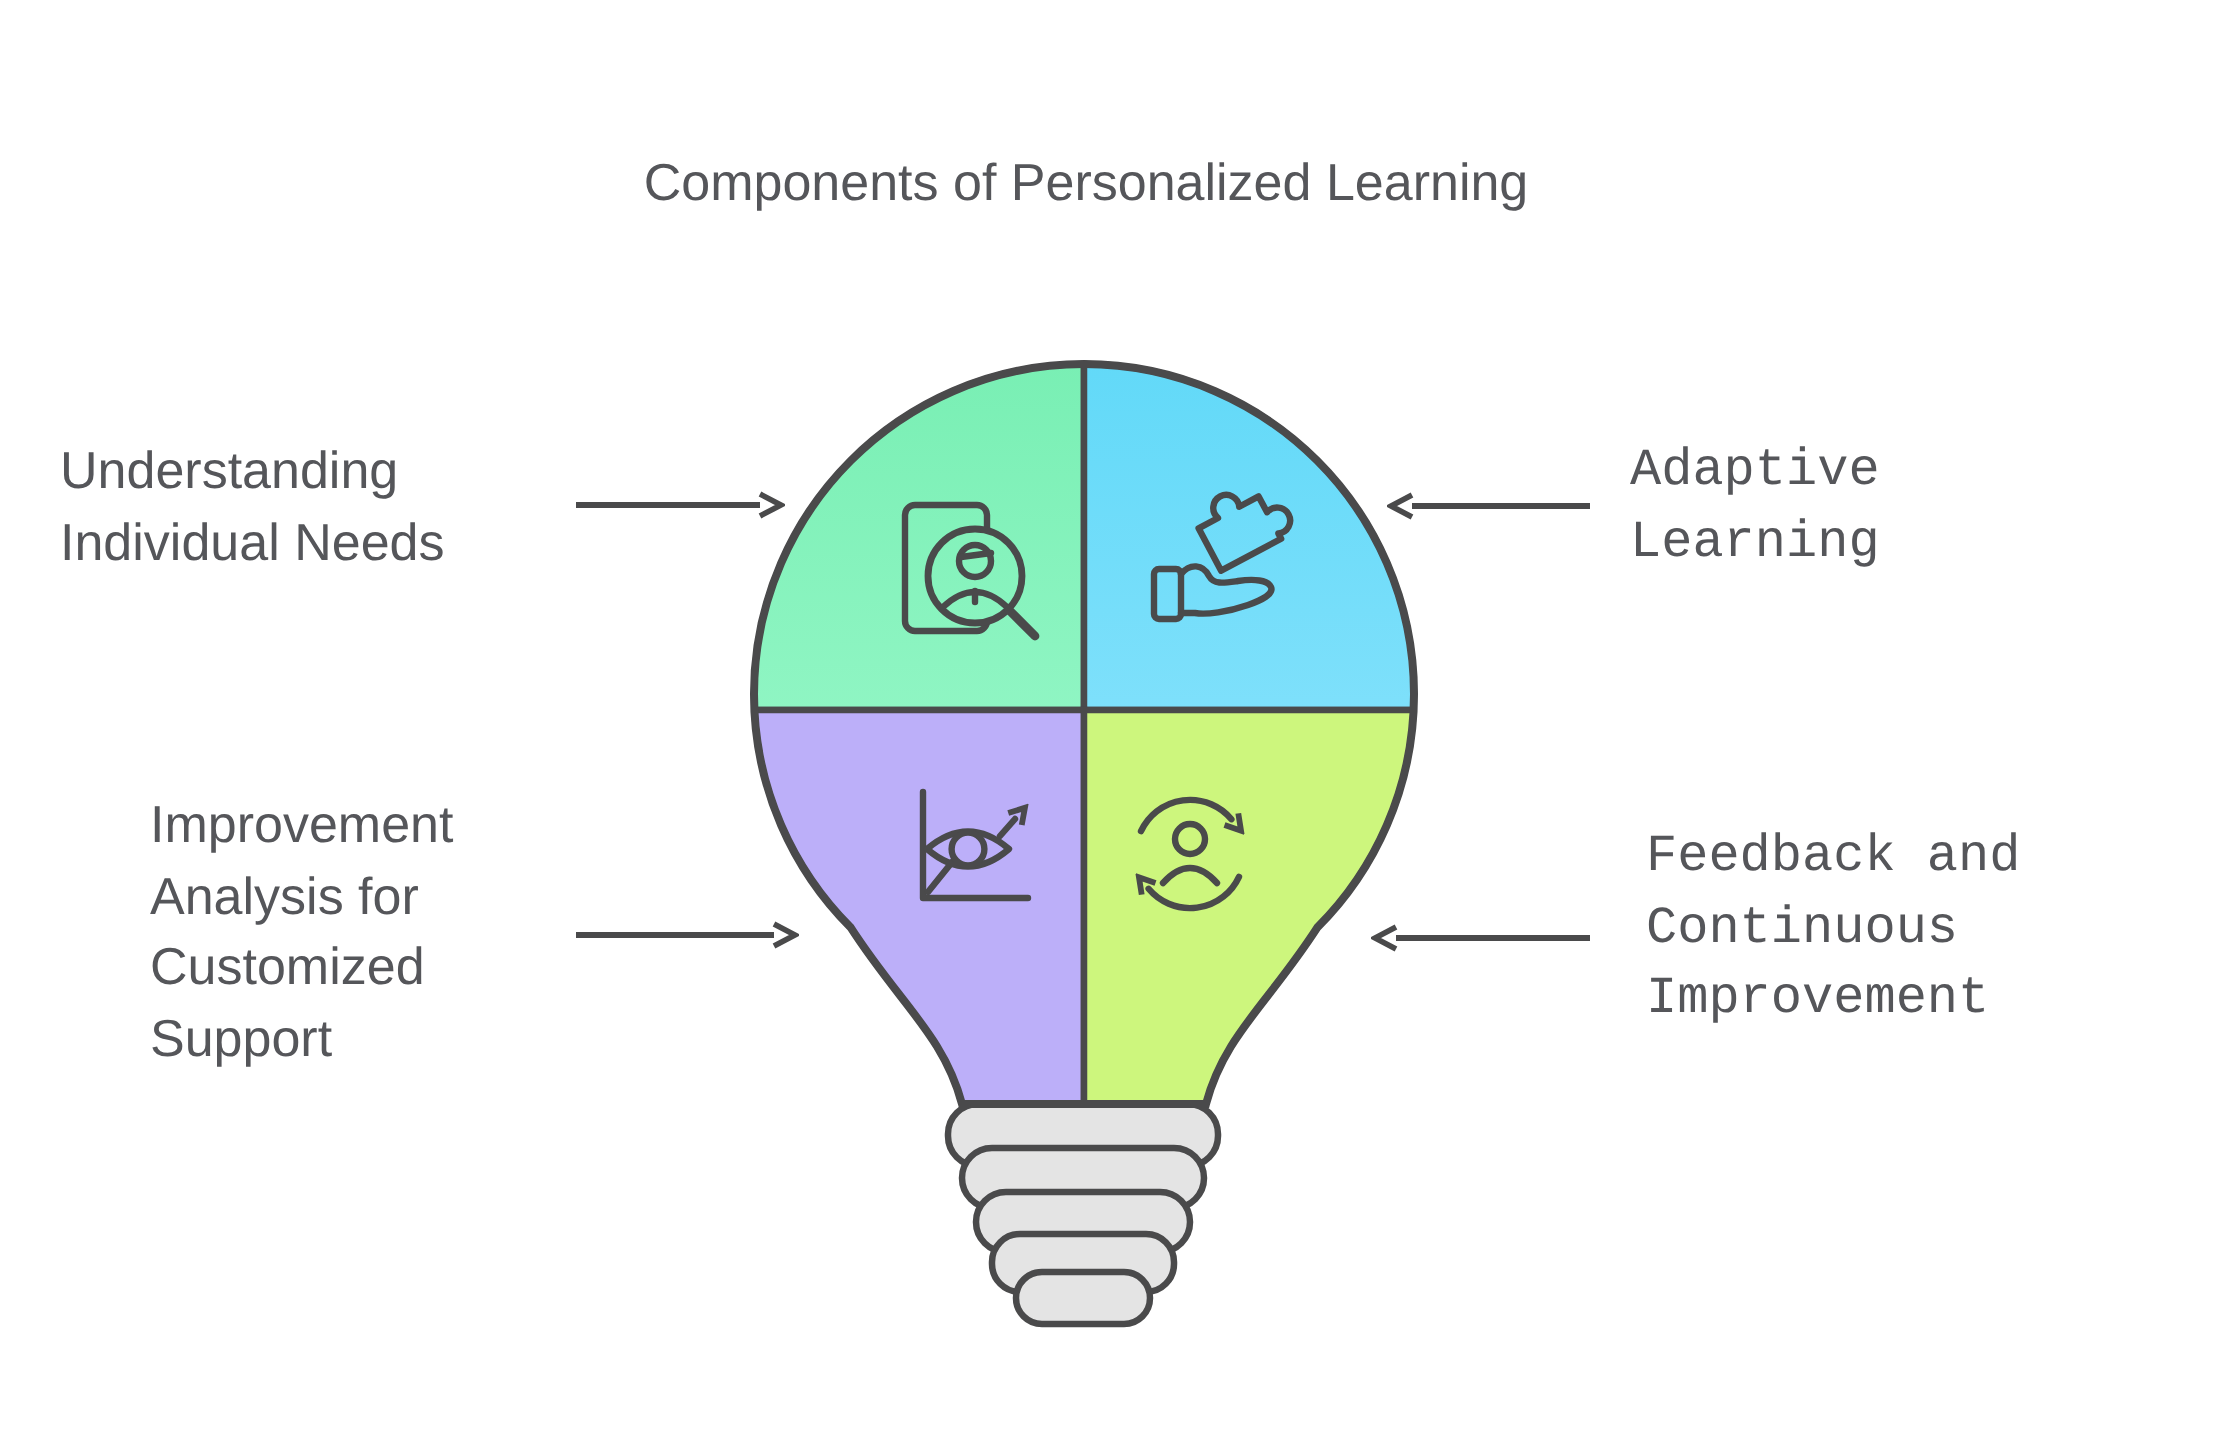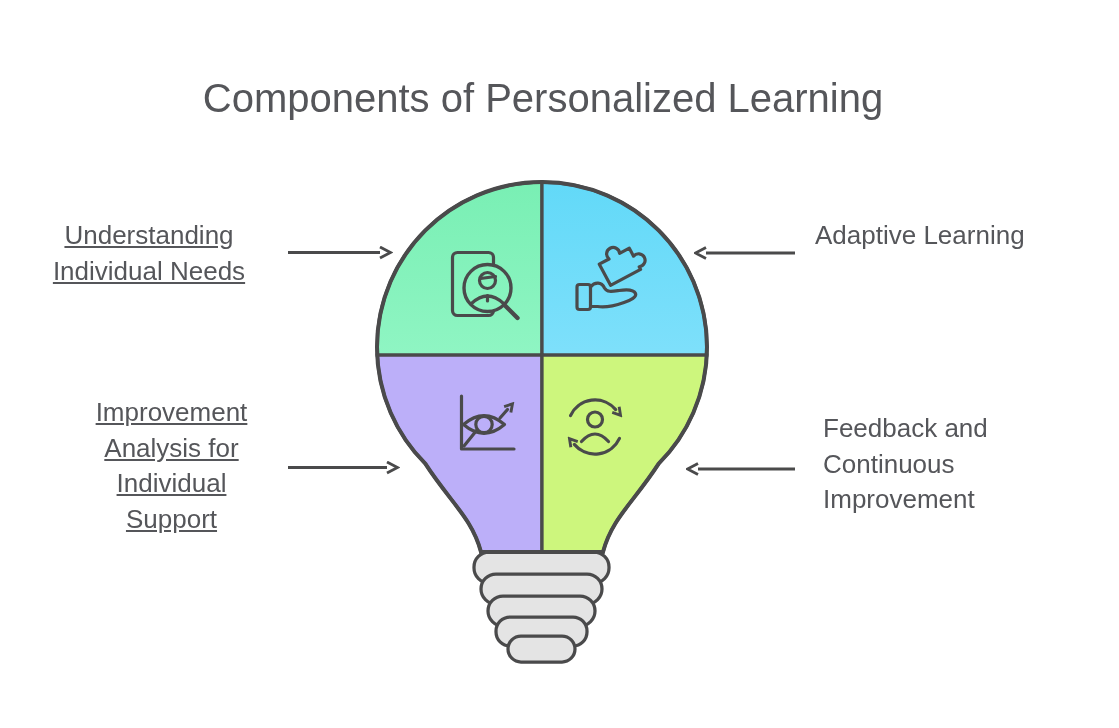--- a/index.html
+++ b/index.html
@@ -1,22 +1,22 @@
 <!DOCTYPE html>
 <html><head>
 <meta charset="utf-8">
 <style>
   html,body{margin:0;padding:0;background:#ffffff;}
   .canvas{position:relative;width:1119px;height:728px;background:#ffffff;overflow:hidden;
           font-family:"Liberation Sans","DejaVu Sans",sans-serif;}
   .title{position:absolute;left:543px;top:76px;transform:translateX(-50%);
-         font-size:40px;color:#55565A;white-space:nowrap;}
+         font-size:26px;color:#55565A;white-space:nowrap;}
   .lbl{position:absolute;font-size:26px;line-height:35.5px;color:#55565A;}
-  .lbl.right-align{text-align:center;text-decoration:underline;}
-  .lbl.left-align{text-align:left;}
+  .lbl.right-align{text-align:left;}
+  .lbl.left-align{text-align:left;font-family:Liberation Mono, monospace;}
   svg{position:absolute;left:0;top:0;}
   .ink{stroke:#4A4A4B;}
   .q{stroke-width:3.25;}
   .icon{stroke:#4A4A4B;stroke-width:3.2;fill:none;stroke-linecap:round;stroke-linejoin:round;}
   .arrow{stroke:#4A4A4B;stroke-width:3;fill:none;}
 </style>
 </head>
 <body>
 
 <div class="canvas">
@@ -28,21 +28,21 @@
     <div>Individual Needs</div>
   </div>
 
   <div class="lbl left-align" style="left:815px;top:218px;width:262px;">
     <div>Adaptive Learning</div>
   </div>
 
   <div class="lbl right-align" style="left:75px;top:395px;width:193px;">
     <div>Improvement</div>
     <div>Analysis for</div>
-    <div>Individual</div>
+    <div>Customized</div>
     <div>Support</div>
   </div>
 
   <div class="lbl left-align" style="left:823px;top:411px;width:225px;">
     <div>Feedback and</div>
     <div>Continuous</div>
     <div>Improvement</div>
   </div>
 
   <svg width="1119" height="728" viewBox="0 0 1119 728">

